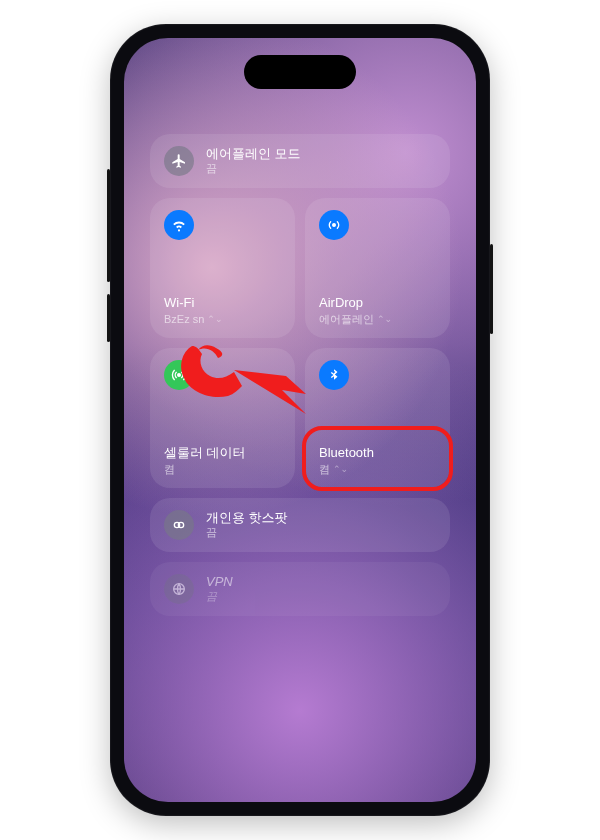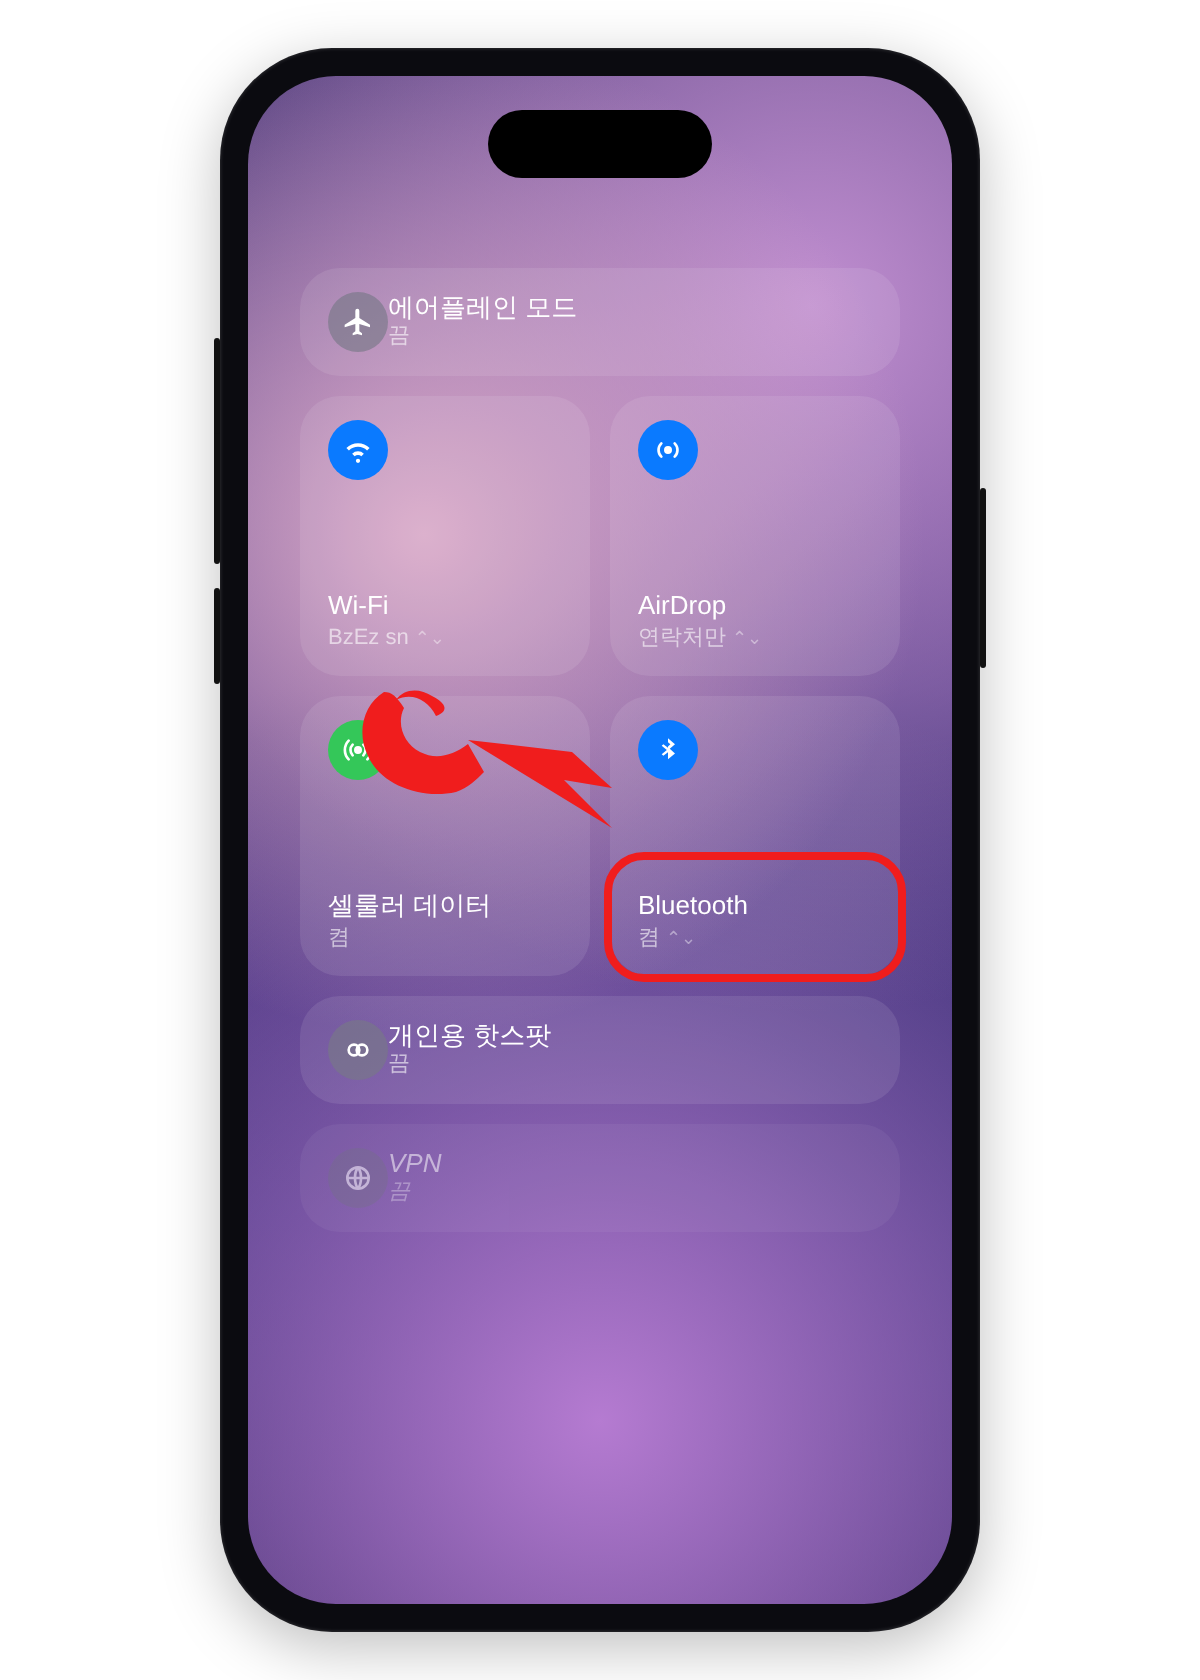--- a/index.html
+++ b/index.html
@@ -71,21 +71,21 @@
     background: rgba(255,255,255,0.095);
     border-radius: 20px;
     position: relative;
     color: #fff;
   }
   .row-tile {
     height: 54px;
     display: flex;
     align-items: center;
     padding: 0 14px;
-    gap: 0;
+    gap: 12px;
   }
   .row-tile .texts { display:flex; flex-direction:column; line-height:1.15; }
   .grid2 {
     display: grid;
     grid-template-columns: 1fr 1fr;
     gap: 10px;
   }
   .sq-tile {
     height: 140px;
     padding: 12px 14px;
@@ -163,21 +163,21 @@
         <div class="tile sq-tile">
           <span class="icon-circle ic-blue">
             <svg width="16" height="16" viewBox="0 0 24 24" fill="none" stroke="#fff" stroke-width="2">
                 <circle cx="12" cy="12" r="2" fill="#fff"></circle>
                 <path d="M7 17a7 7 0 0 1 0-10M17 7a7 7 0 0 1 0 10" stroke-linecap="round"></path>
               </svg>
           </span>
           <div class="texts">
             <span class="label">AirDrop</span>
             <span class="sublabel">
-                <span>연락처만</span>
+                <span>에어플레인</span>
                 <span class="chev">⌃⌄</span>
               </span>
           </div>
         </div>
       </div>
 
       <div class="grid2" style="position:relative">
         <div class="tile sq-tile">
           <span class="icon-circle ic-green">
             <svg width="16" height="16" viewBox="0 0 24 24" fill="none" stroke="#fff" stroke-width="2">

